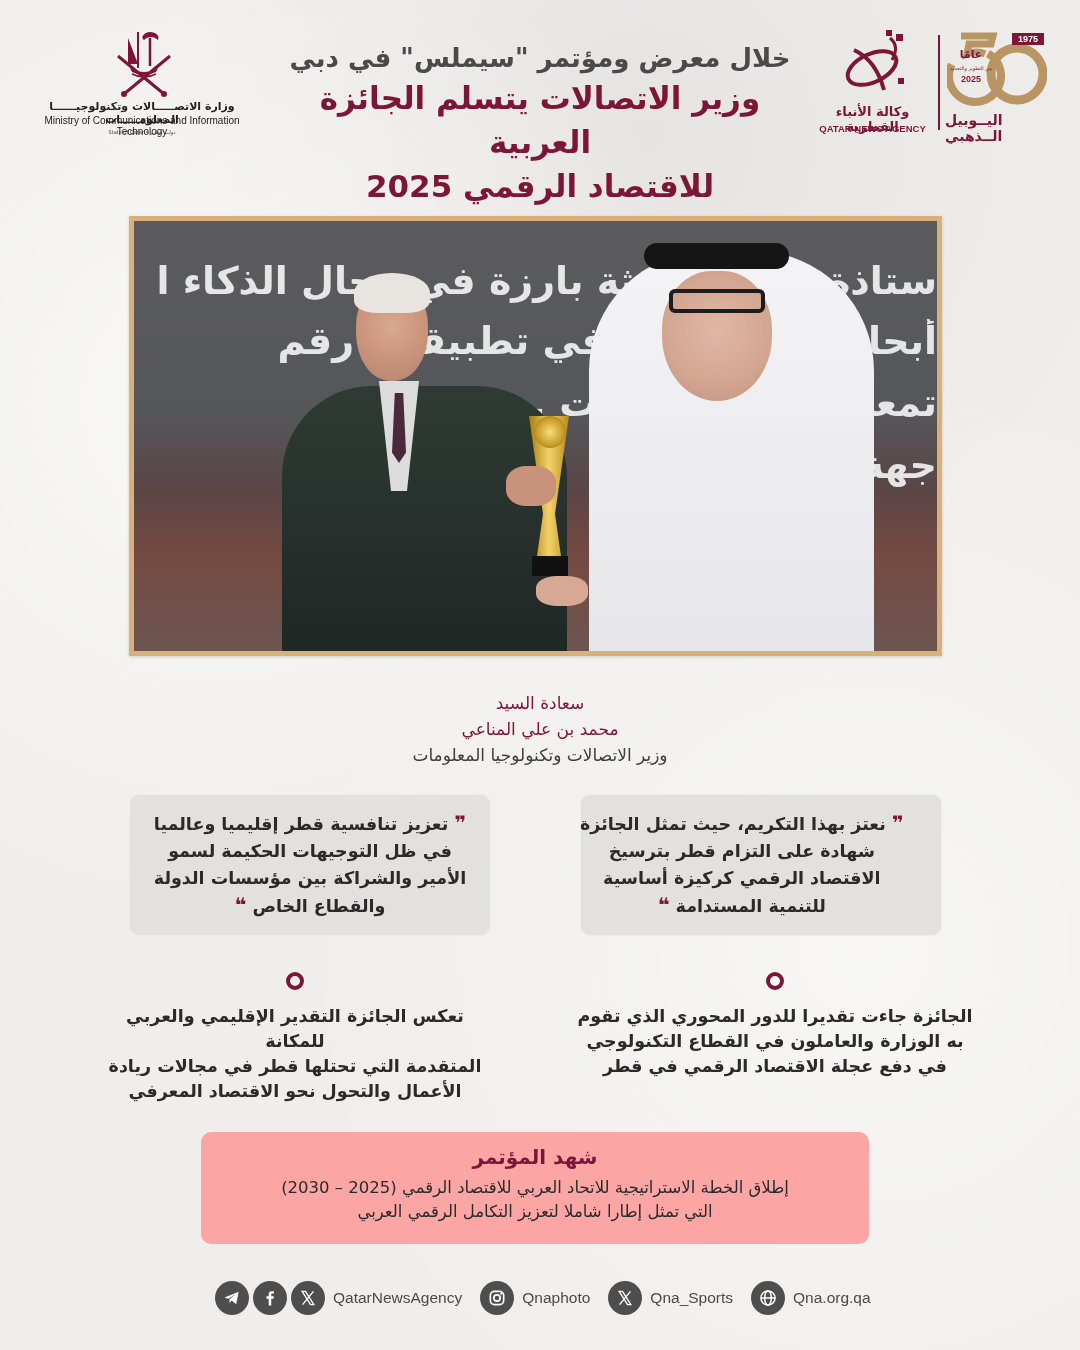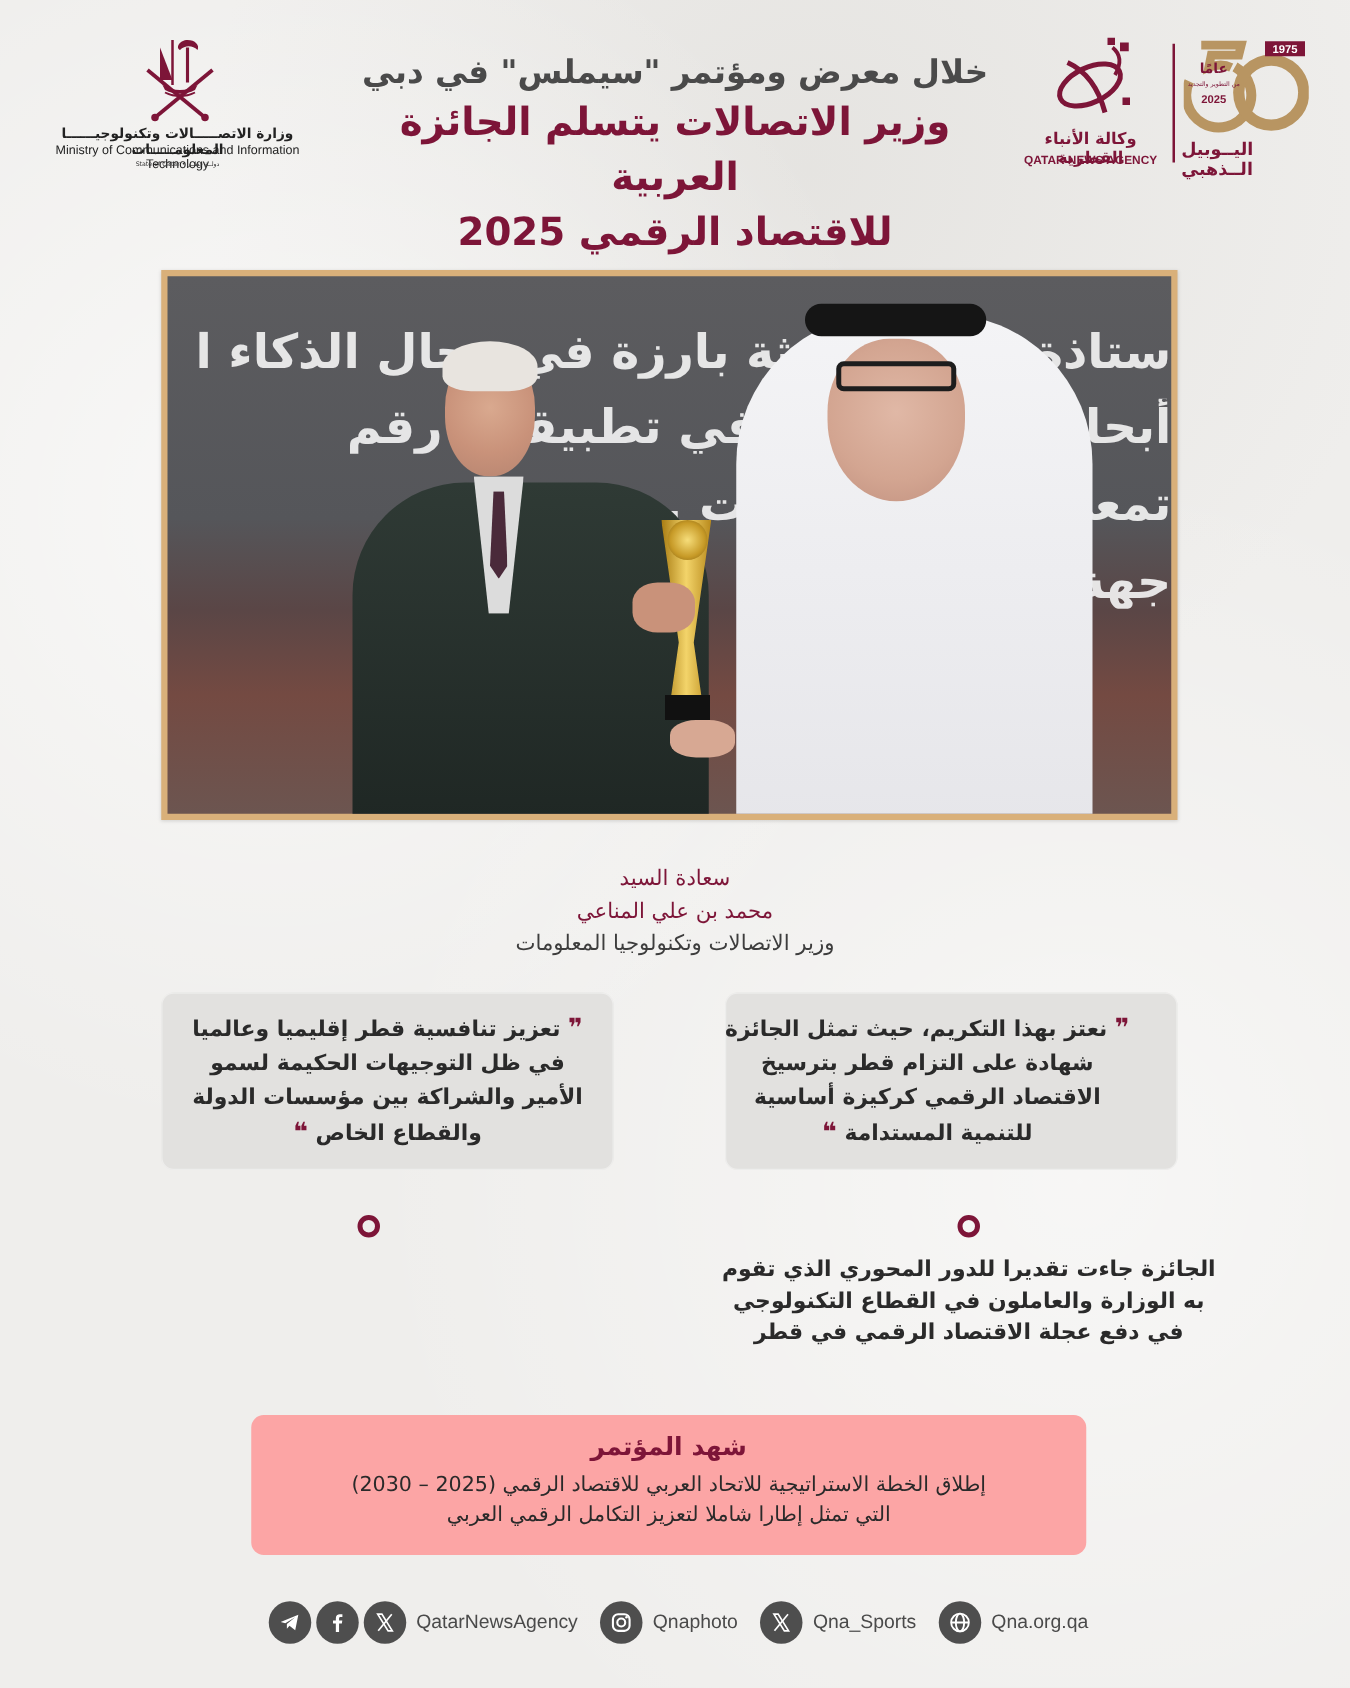--- a/index.html
+++ b/index.html
@@ -201,20 +201,25 @@
 <div class="abs bullet bullet-right">
   <span class="bullet-dot"></span>
   <p>
     <span>الجائزة جاءت تقديرا للدور المحوري الذي تقوم</span><br>
     <span>به الوزارة والعاملون في القطاع التكنولوجي</span><br>
     <span>في دفع عجلة الاقتصاد الرقمي في قطر</span>
   </p>
 </div>
 <div class="abs bullet bullet-left">
   <span class="bullet-dot"></span>
+  <p>
+    <span>تعكس الجائزة التقدير الإقليمي والعربي للمكانة</span><br>
+    <span>المتقدمة التي تحتلها قطر في مجالات ريادة</span><br>
+    <span>الأعمال والتحول نحو الاقتصاد المعرفي</span>
+  </p>
 </div>
 
 <div class="abs conf-box">
   <div class="conf-title">شهد المؤتمر</div>
   <div class="conf-text">
     <span>إطلاق الخطة الاستراتيجية للاتحاد العربي للاقتصاد الرقمي (2025 – 2030)</span><br>
     <span>التي تمثل إطارا شاملا لتعزيز التكامل الرقمي العربي</span>
   </div>
 </div>
 

